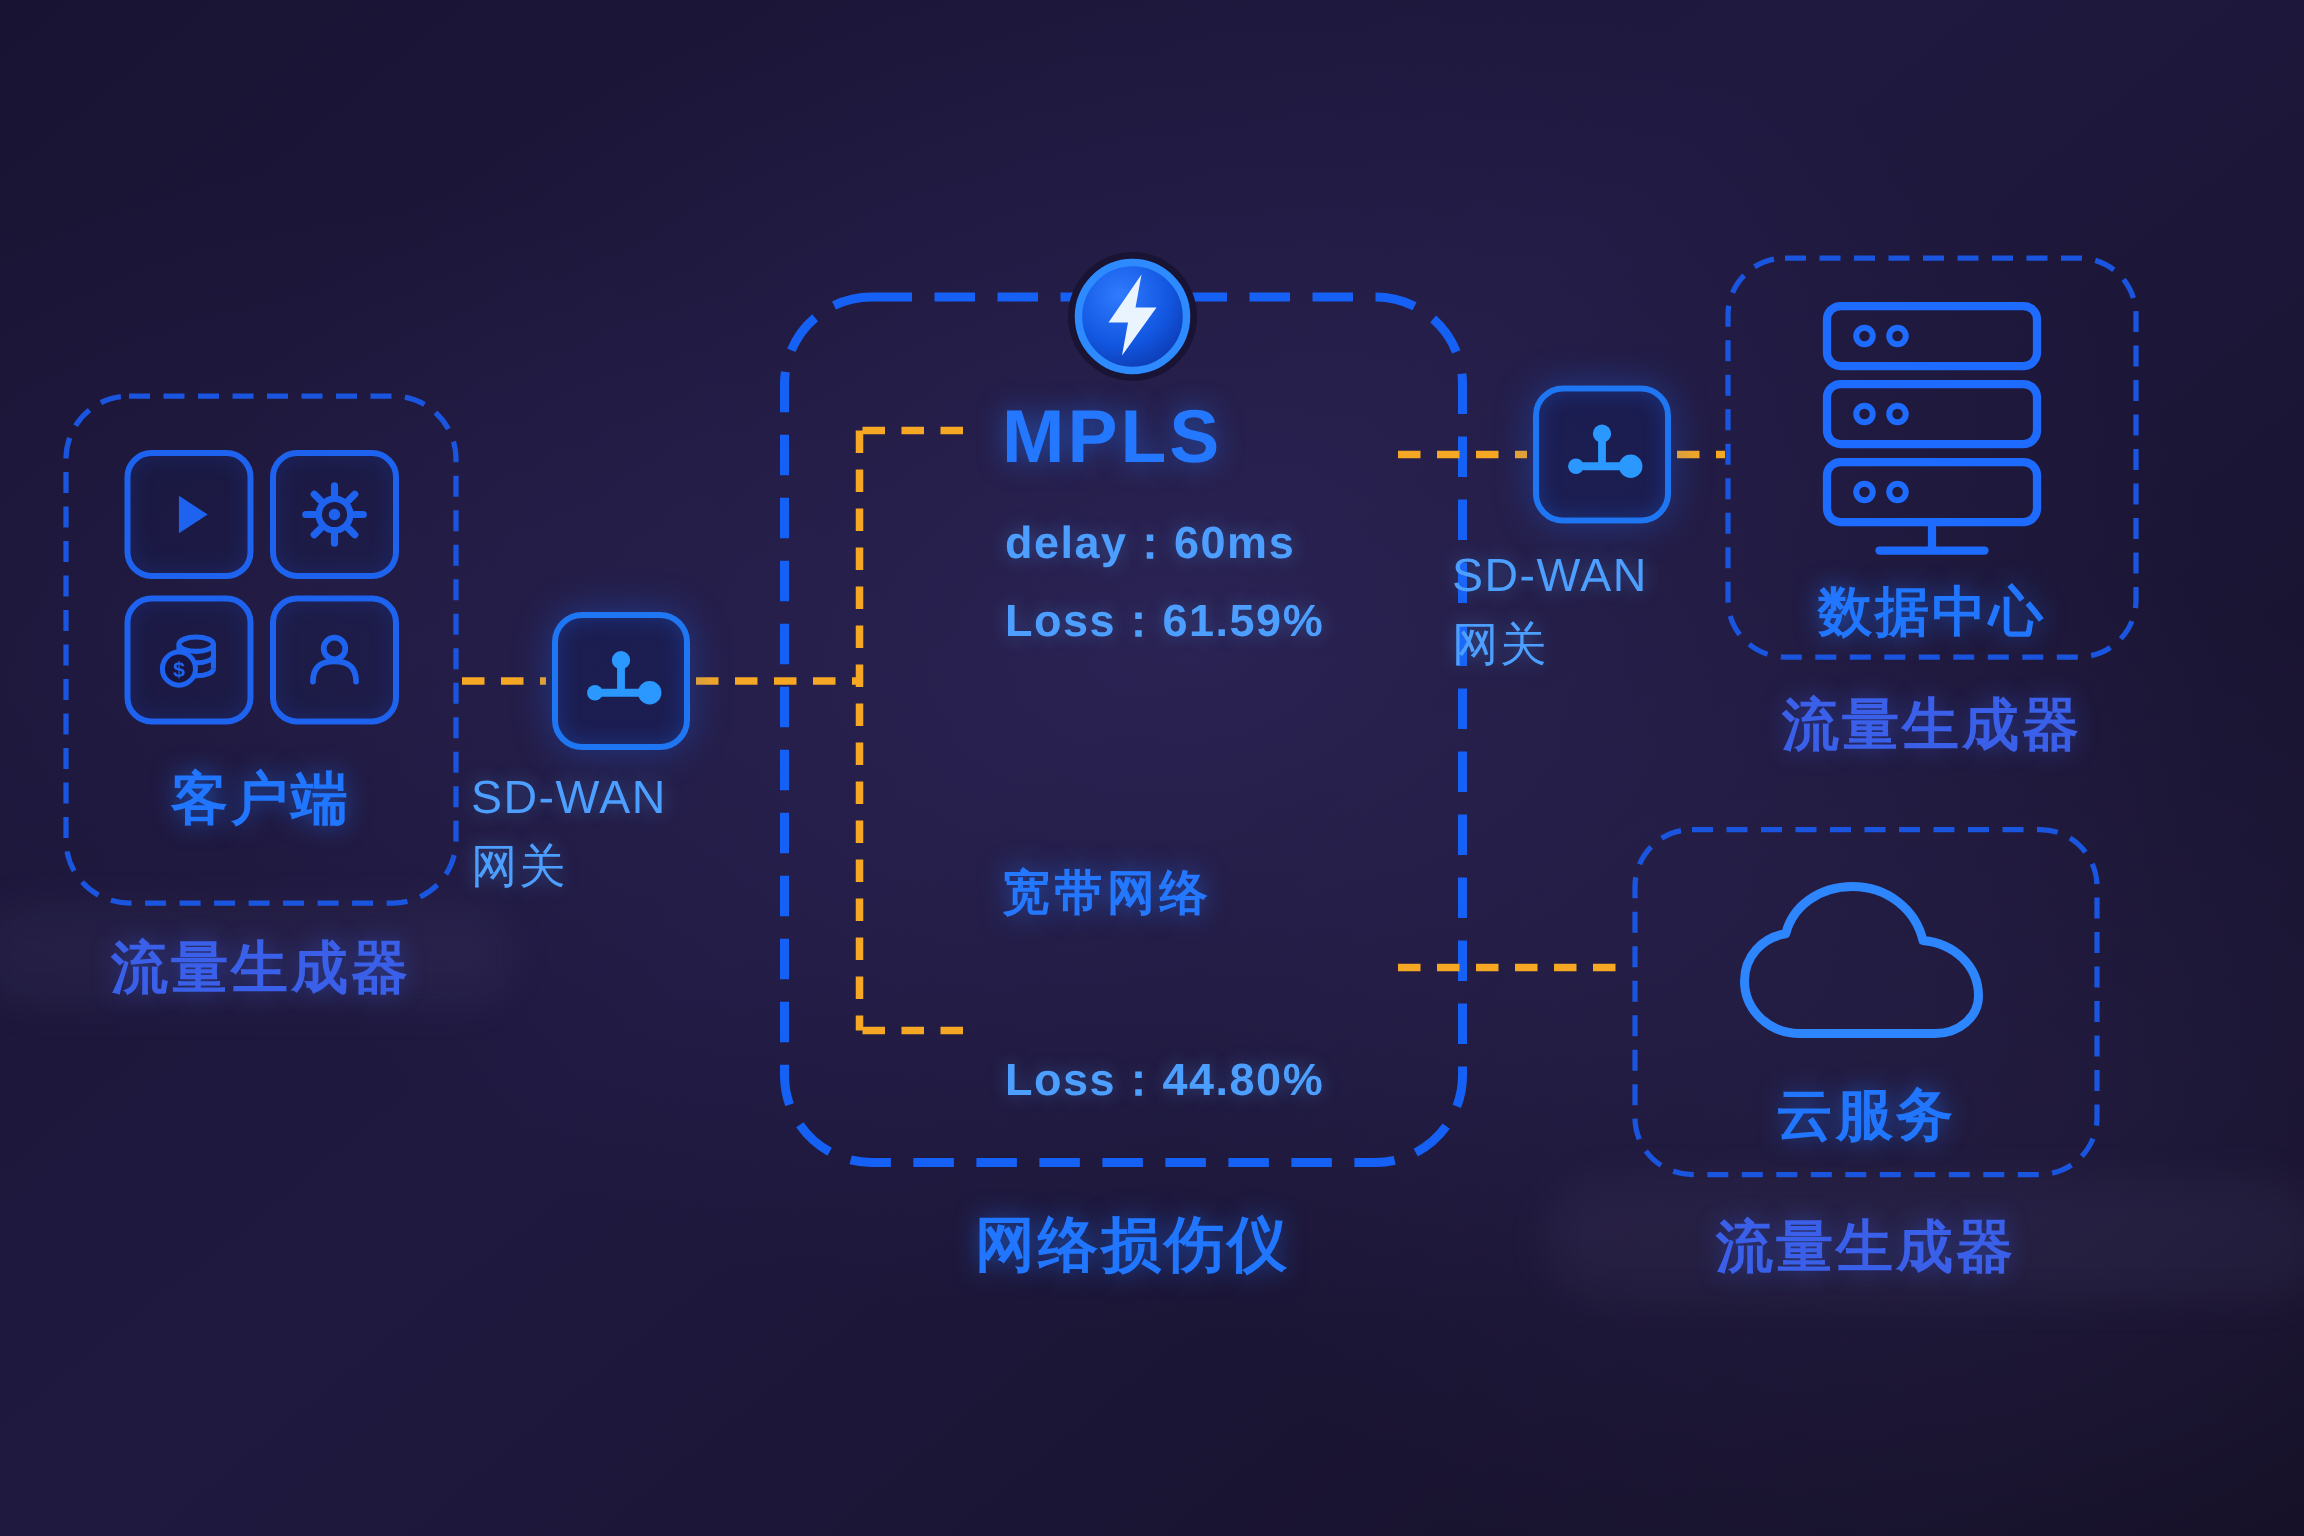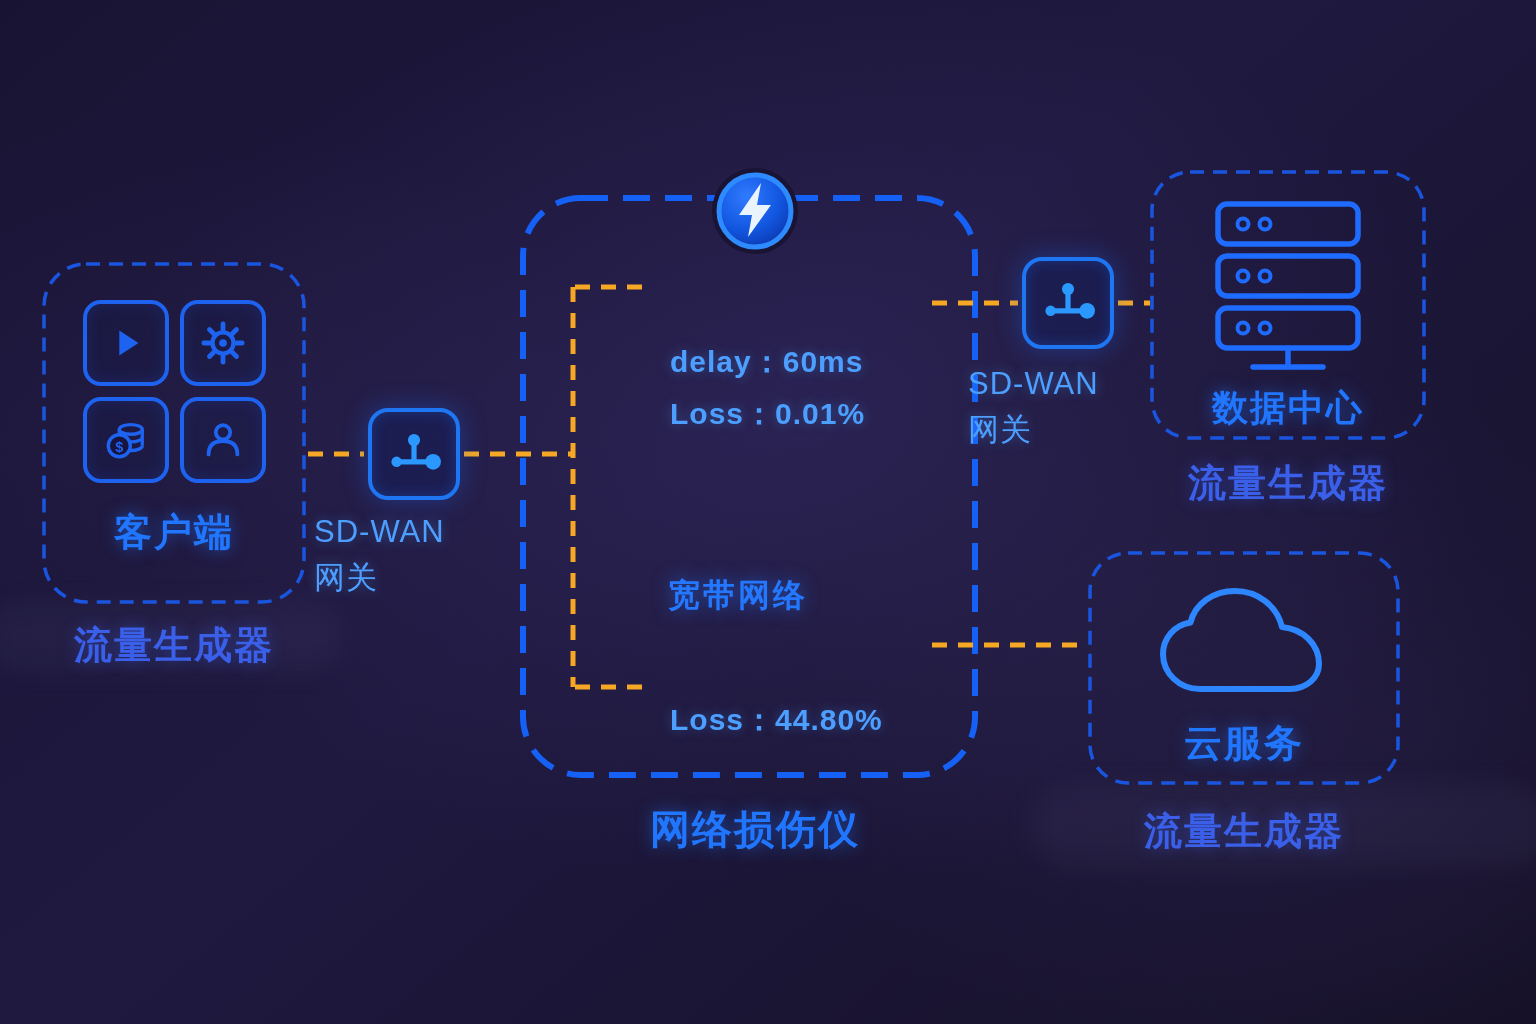--- a/index.html
+++ b/index.html
@@ -178,22 +178,23 @@
             <stop offset="55%" stop-color="#1256e0"></stop>
           <stop offset="100%" stop-color="#0a2f9e"></stop>
         </radialGradient>
       </defs>
       <circle cx="44" cy="44" r="43" fill="#191434"></circle>
       <circle cx="44" cy="44" r="36" fill="url(#boltbg)" stroke="#2e8bff" stroke-width="5"></circle>
       <path d="M 50 16 L 28 48 L 41 48 L 37 70 L 60 38 L 46 38 Z" fill="#eaf4ff"></path>
     </svg>
   </div>
 
+  <div class="big-title mpls-title">MPLS</div>
   <div class="metric mpls-delay">delay：60ms</div>
-  <div class="metric mpls-loss">Loss：0.01%</div>
+  <div class="metric mpls-loss">Loss：61.59%</div>
 
   <div class="big-title bb-title">宽带网络</div>
   <div class="metric bb-loss">Loss：44.80%</div>
 
   <div class="caption-impairment">网络损伤仪</div>
 
   <div class="abs gw gw2">
     <svg width="80" height="80" viewBox="0 0 92 92">
       <g stroke="#2b98ff" stroke-width="6">
         <line x1="46" y1="32" x2="46" y2="55"></line>

